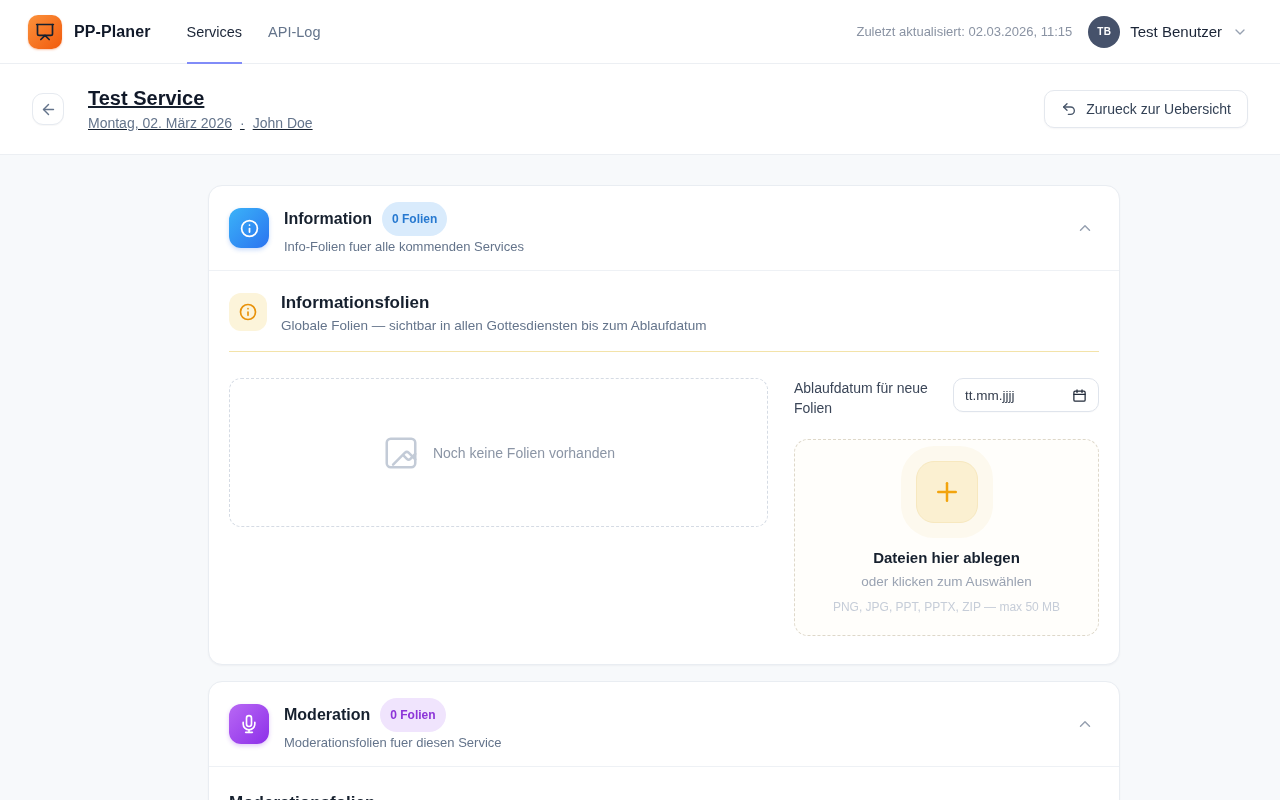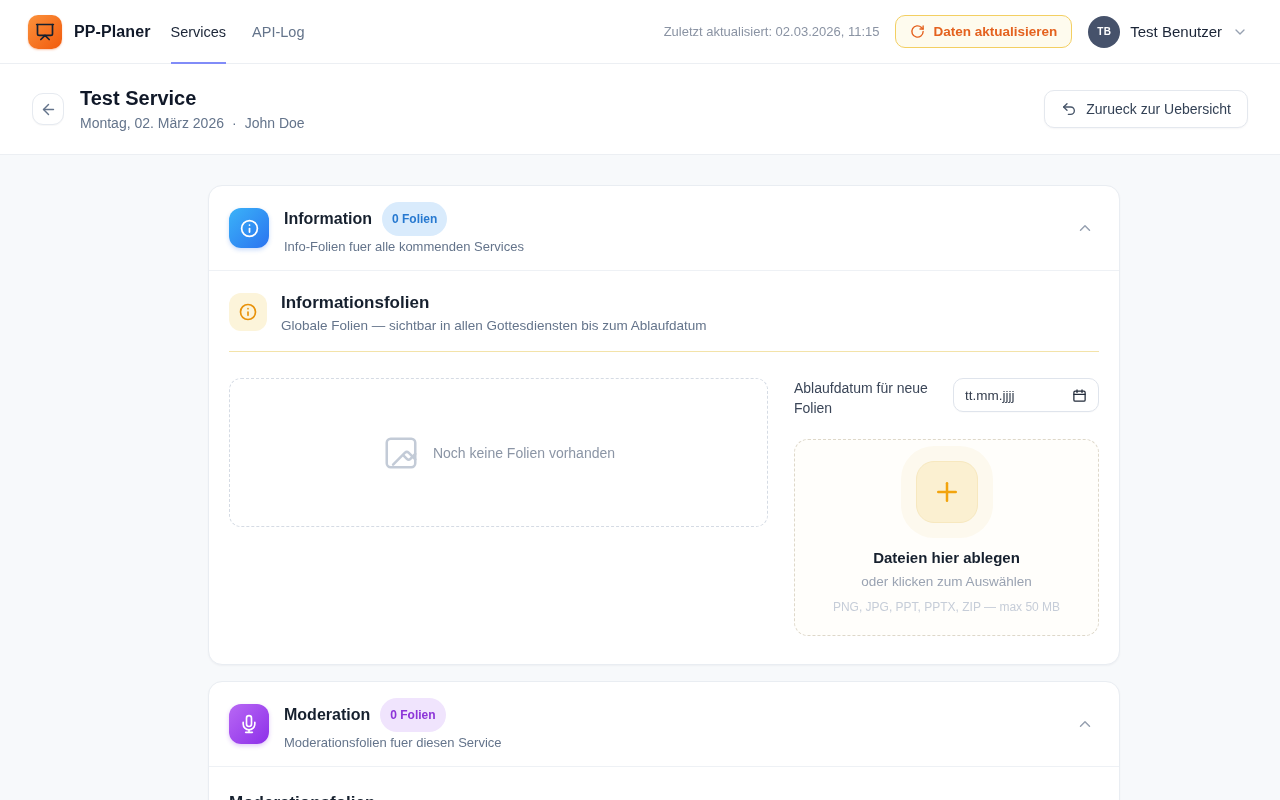--- a/index.html
+++ b/index.html
@@ -17,21 +17,21 @@
     display: flex; align-items: center; padding: 0 32px 0 28px; flex-shrink: 0;
   }
   .brand { display: flex; align-items: center; gap: 12px; text-align: center; }
   .brand-mark {
     width: 34px; height: 34px; border-radius: 10px;
     background: linear-gradient(135deg, #fb923c, #f15a0c);
     display: flex; align-items: center; justify-content: center;
     box-shadow: 0 1px 2px rgba(241,90,12,.35);
   }
   .brand-name { font-size: 16px; font-weight: 700; color: #101828; letter-spacing: .1px; }
-  .nav { display: flex; align-items: center; gap: 26px; margin-left: 20px; height: 56px; }
+  .nav { display: flex; align-items: center; gap: 26px; margin-left: 36px; height: 56px; }
   .nav-item { font-size: 14.5px; color: #64748b; cursor: pointer; height: 64px; display: flex; align-items: center; border-bottom: 2px solid transparent; padding-top: 2px; }
   .nav-item.active { color: #1b2537; font-weight: 500; border-bottom-color: #818cf8; }
   .topbar-right { margin-left: auto; display: flex; align-items: center; gap: 16px; }
   .last-updated { font-size: 13px; color: #8a93a3; }
   .refresh-btn {
     display: flex; align-items: center; gap: 8px; padding: 8px 14px;
     border: 1.5px solid #f3cf62; background: #fefbee; border-radius: 10px;
     color: #e4621f; font-size: 13.5px; font-weight: 600; cursor: pointer;
     font-family: inherit;
   }
@@ -46,21 +46,21 @@
   
   .page-header {
     height: 91px; background: #ffffff; border-bottom: 1px solid #eceff3;
     display: flex; align-items: center; padding: 0 32px; flex-shrink: 0;
   }
   .back-btn {
     width: 32px; height: 32px; border-radius: 11px; border: 1px solid #e6eaf0;
     background: #fff; display: flex; align-items: center; justify-content: center;
     color: #64748b; cursor: pointer; box-shadow: 0 1px 1px rgba(15,23,42,.03);
   }
-  .page-titles { margin-left: 16px; }
+  .page-titles { margin-left: 24px; text-decoration: underline; }
   .page-title { font-size: 20px; font-weight: 700; color: #101828; }
   .page-sub { margin-top: 5px; font-size: 14px; color: #64748b; display: flex; align-items: center; gap: 8px; }
   .overview-btn {
     margin-left: auto; display: flex; align-items: center; gap: 9px;
     background: #fff; border: 1px solid #e4e8ee; border-radius: 10px;
     padding: 10px 16px; font-size: 14px; font-weight: 500; color: #334155;
     cursor: pointer; box-shadow: 0 1px 2px rgba(15,23,42,.04); font-family: inherit; justify-content: space-between;
   }
 
   
@@ -158,27 +158,20 @@
       <span class="brand-name">PP-Planer</span>
     </div>
 
     <nav class="nav">
       <span class="nav-item active">Services</span>
       <span class="nav-item">API-Log</span>
     </nav>
 
     <div class="topbar-right">
       <span class="last-updated">Zuletzt aktualisiert: 02.03.2026, 11:15</span>
-      <button class="refresh-btn">
-        <svg width="15" height="15" viewBox="0 0 24 24" fill="none" stroke="currentColor" stroke-width="2.2" stroke-linecap="round" stroke-linejoin="round">
-          <path d="M21 12a9 9 0 1 1-2.64-6.36L21 8"></path>
-            <path d="M21 3v5h-5"></path>
-        </svg>
-        <span>Daten aktualisieren</span>
-      </button>
       <div class="user">
         <div class="avatar">TB</div>
         <span class="user-name">Test Benutzer</span>
         <svg width="16" height="16" viewBox="0 0 24 24" fill="none" stroke="#97a1b1" stroke-width="2" stroke-linecap="round" stroke-linejoin="round">
           <path d="m6 9 6 6 6-6"></path>
         </svg>
       </div>
     </div>
   </header>
 

